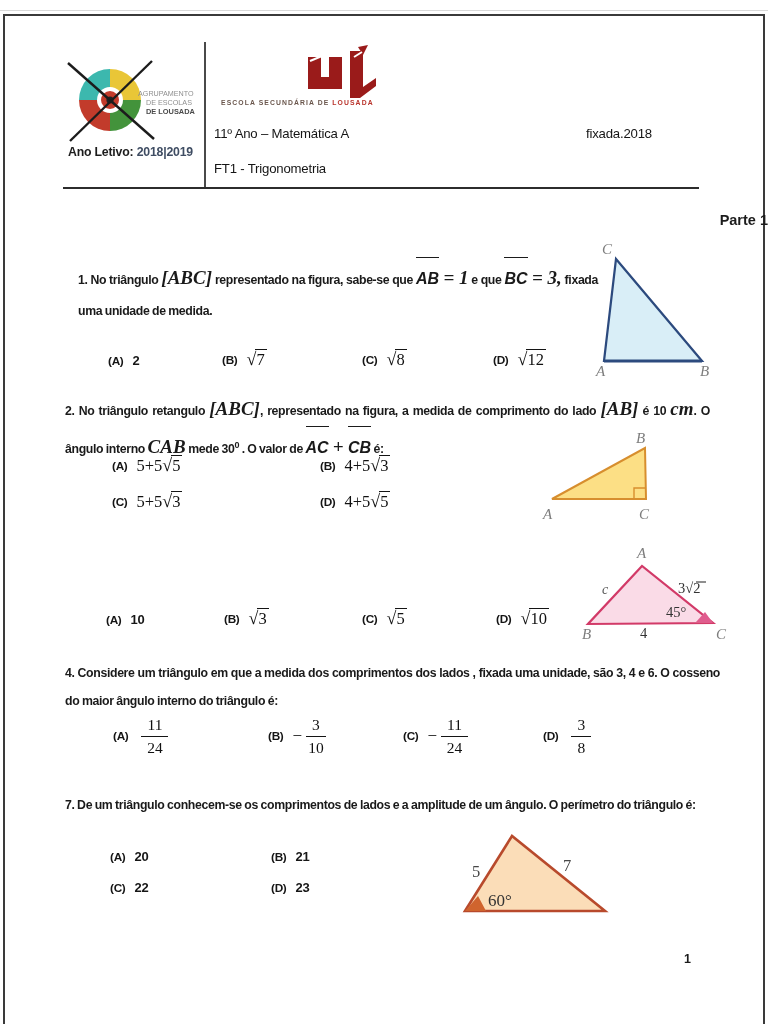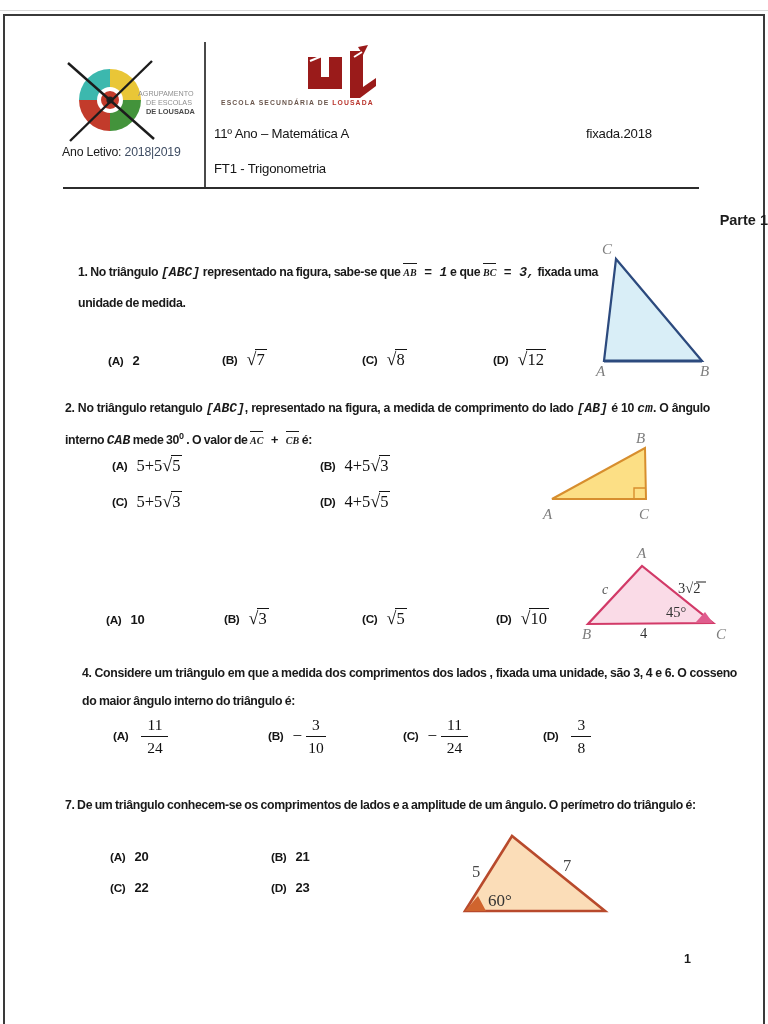--- a/index.html
+++ b/index.html
@@ -5,35 +5,35 @@
   html,body{margin:0;padding:0;background:#ffffff;}
   .page{position:relative;width:768px;height:1024px;background:#ffffff;overflow:hidden;
         font-family:"Liberation Sans",sans-serif;color:#1c1c1c;outline:1px solid #d9d9d9;margin-top:11px;}
   .frame{position:absolute;left:3px;top:3px;right:3px;bottom:3px;border:2px solid #3a3a3a;pointer-events:none;}
   .abs{position:absolute;}
 
   
   .vdivider{position:absolute;left:204px;top:31px;width:2px;height:145px;background:#4a4a4a;}
   .hrule{position:absolute;left:63px;top:176px;width:636px;height:2px;background:#2c2c2c;}
   .hdr-line{position:absolute;font-weight:normal;font-size:13.2px;letter-spacing:-0.2px;color:#151515;}
-  .ano{position:absolute;left:62px;top:134px;font-weight:normal;font-size:12.3px;letter-spacing:-0.2px;text-align:right;}
+  .ano{position:absolute;left:68px;top:134px;font-weight:bold;font-size:12.3px;letter-spacing:-0.2px;text-align:right;}
   .ano .val{color:#3f4d63;}
   .caption{position:absolute;left:221px;top:88px;font-size:6.8px;font-weight:bold;letter-spacing:1.1px;color:#6a564c;}
   .caption .hl{color:#b9332b;}
 
   
   .parte{position:absolute;left:0;top:201px;width:768px;text-align:right;font-weight:bold;font-size:14.5px;}
 
   
   .stmt{position:absolute;font-weight:bold;font-size:12.3px;line-height:27.5px;letter-spacing:-0.35px;
         word-spacing:-0.5px;text-align:justify;color:#1a1a1a;}
   .seg-t{}
-  .seg-m{font-family:Liberation Mono, monospace;font-style:italic;font-weight:600;font-size:13px;letter-spacing:0;}
-  .seg-o{font-family:Liberation Serif, serif;font-style:italic;font-weight:600;font-size:10px;letter-spacing:0;
-         display:inline-block;border-top:1.4px solid #1b1b1b;line-height:14px;padding-top:2px;}
+  .seg-m{font-family:Liberation Serif, serif;font-style:italic;font-weight:600;font-size:19px;letter-spacing:0;}
+  .seg-o{font-family:Liberation Sans, sans-serif;font-style:italic;font-weight:600;font-size:16px;letter-spacing:0;
+         display:inline-block;border-top:1.4px solid #1b1b1b;line-height:14px;padding-top:14px;}
   .seg-sup{font-size:9px;vertical-align:super;font-weight:bold;}
 
   
   .opts{position:absolute;}
   .opt{position:absolute;display:flex;align-items:center;gap:9px;}
   .olabel{font-weight:bold;font-size:11.8px;letter-spacing:-0.3px;color:#161616;}
   .v-plain{font-weight:bold;font-size:13px;letter-spacing:-0.2px;color:#161616;}
   .v-math{font-family:"Liberation Serif",serif;font-size:16.5px;color:#111;display:inline-flex;align-items:center;}
   .rt{font-size:18px;font-style:normal;margin-right:-1px;}
   .radic{border-top:1.5px solid #141414;padding:0 2px 0 1px;}
@@ -226,21 +226,21 @@
     <text class="vlab" x="57" y="12">A</text>
     <text class="vlab" x="2" y="93">B</text>
     <text class="vlab" x="136" y="93">C</text>
     <text class="clab" x="22" y="48">c</text>
     <text class="mlab" x="98" y="47">3√2</text>
     <line x1="116" y1="36" x2="126" y2="36" stroke="#333" stroke-width="1.1"></line>
     <text class="mlab" x="86" y="71">45°</text>
     <text class="mlab" x="60" y="92">4</text>
   </svg>
 
-  <div class="stmt" style="left:82px;top:649px;width:655px"><span class="seg-t">4. Considere um triângulo em que a medida dos comprimentos dos lados , fixada uma unidade, são 3, 4 e 6. O cosseno do maior ângulo interno do triângulo é:</span></div>
+  <div class="stmt" style="left:65px;top:649px;width:655px"><span class="seg-t">4. Considere um triângulo em que a medida dos comprimentos dos lados , fixada uma unidade, são 3, 4 e 6. O cosseno do maior ângulo interno do triângulo é:</span></div>
 
   <div class="opts" style="left:66px;top:699px;width:640px;height:56px">
     <div class="opt" style="left:47px;top:0;height:52px">
       <span class="olabel">(A)</span>
       <span class="fwrap">
           <span class="fsign"></span>
           <span class="frac">
             <span class="fnum">11</span>
             <span class="fden">24</span>
           </span>

